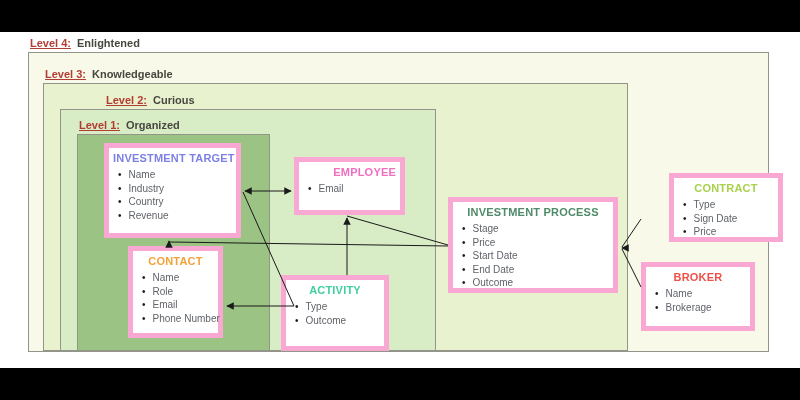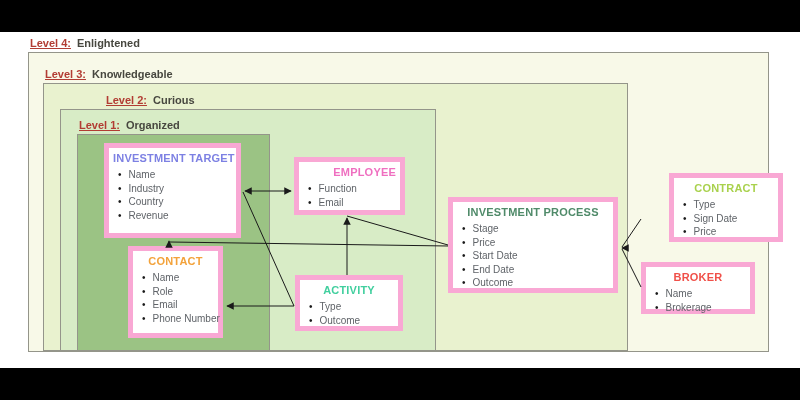--- a/index.html
+++ b/index.html
@@ -27,24 +27,24 @@
             border:5px solid #f9a8d4; padding:4px 4px 2px 4px; }
   .etitle { text-align:center; font-size:11px; font-weight:700; letter-spacing:.2px;
             line-height:13px; margin-bottom:3px; white-space:nowrap; }
   .efields { list-style:none; margin:0; padding:0 0 0 5px; }
   .efields li { font-size:10px; line-height:13.5px; color:#5f6368; white-space:nowrap; }
   .efields li::before { content:"•"; color:#1a1a1a; margin-right:7px; }
 
   #e-investment-target { left:104px; top:143px; width:137px; height:95px; }
   #e-employee          { left:294px; top:157px; width:111px; height:58px; }
   #e-contact           { left:128px; top:246px; width:95px;  height:92px; }
-  #e-activity          { left:295px; top:275px; width:108px; height:56px; }
+  #e-activity          { left:281px; top:275px; width:108px; height:76px; }
   #e-investment-process{ left:448px; top:197px; width:170px; height:96px; }
   #e-contract          { left:641px; top:173px; width:114px; height:69px;margin-left:28px; }
-  #e-broker            { left:641px; top:262px; width:114px; height:52px; }
+  #e-broker            { left:641px; top:262px; width:114px; height:69px; }
 
   #connections-layer { position:absolute; left:0; top:0; pointer-events:none; }
   #connections-layer line { stroke:#1a1a1a; stroke-width:1; }
 </style>
 </head>
 <body>
 
 <div id="canvas">
 
   <div id="bar-top" class="letterbox"></div>
@@ -74,21 +74,20 @@
       <li>Name</li>
       <li>Industry</li>
       <li>Country</li>
       <li>Revenue</li>
     </ul>
   </div>
 
   <div id="e-employee" class="entity">
     <div class="etitle" style="color: rgb(239, 111, 192); text-align: right;">EMPLOYEE</div>
     <ul class="efields">
-      <li>Function</li>
       <li>Email</li>
     </ul>
   </div>
 
   <div id="e-contact" class="entity">
     <div class="etitle" style="color: rgb(243, 162, 58);">CONTACT</div>
     <ul class="efields">
       <li>Name</li>
       <li>Role</li>
       <li>Email</li>

